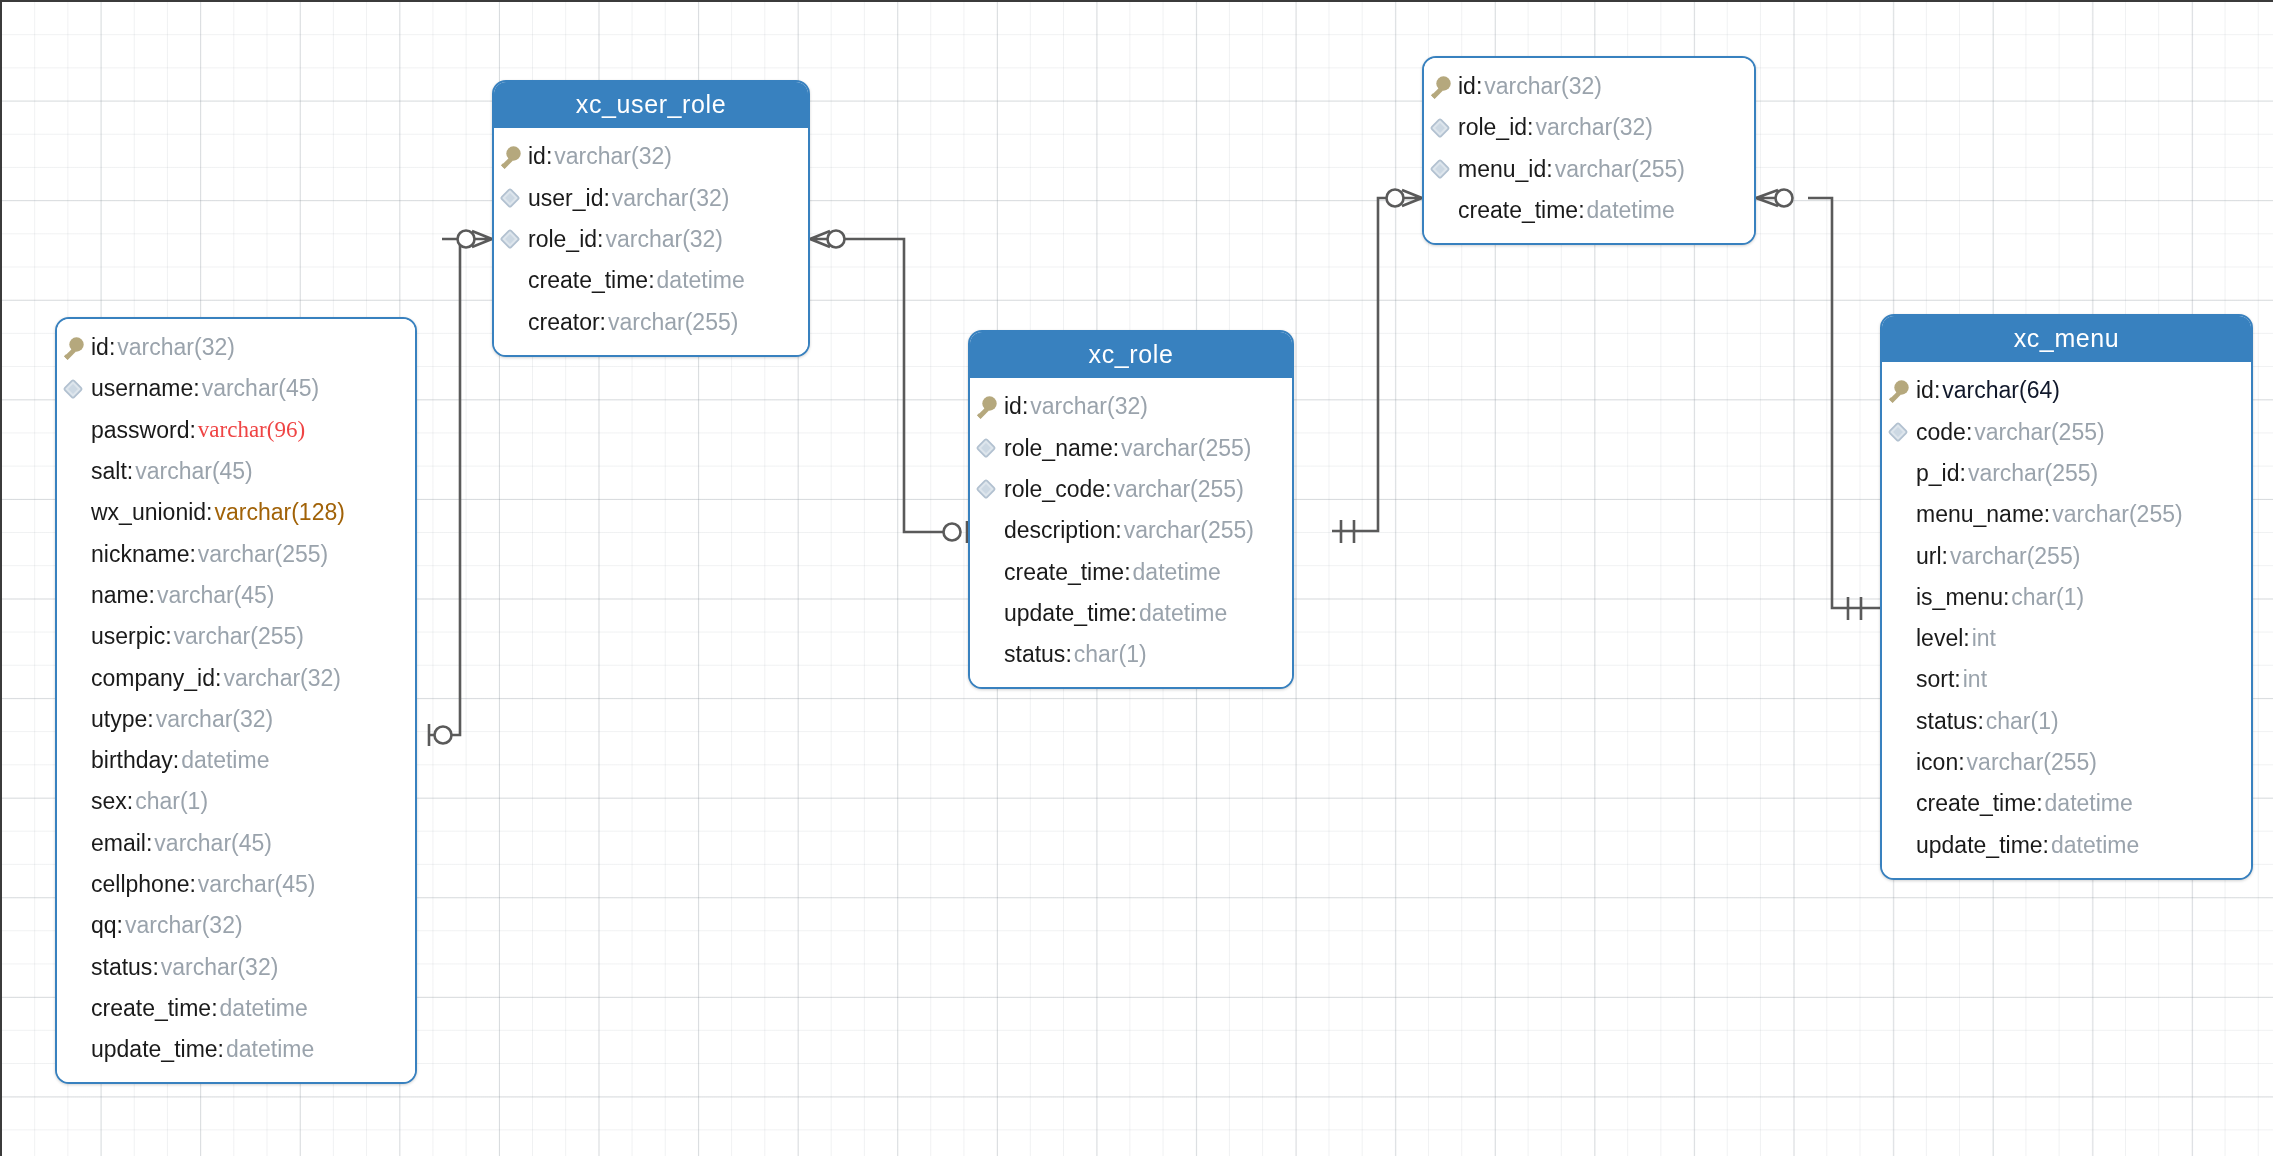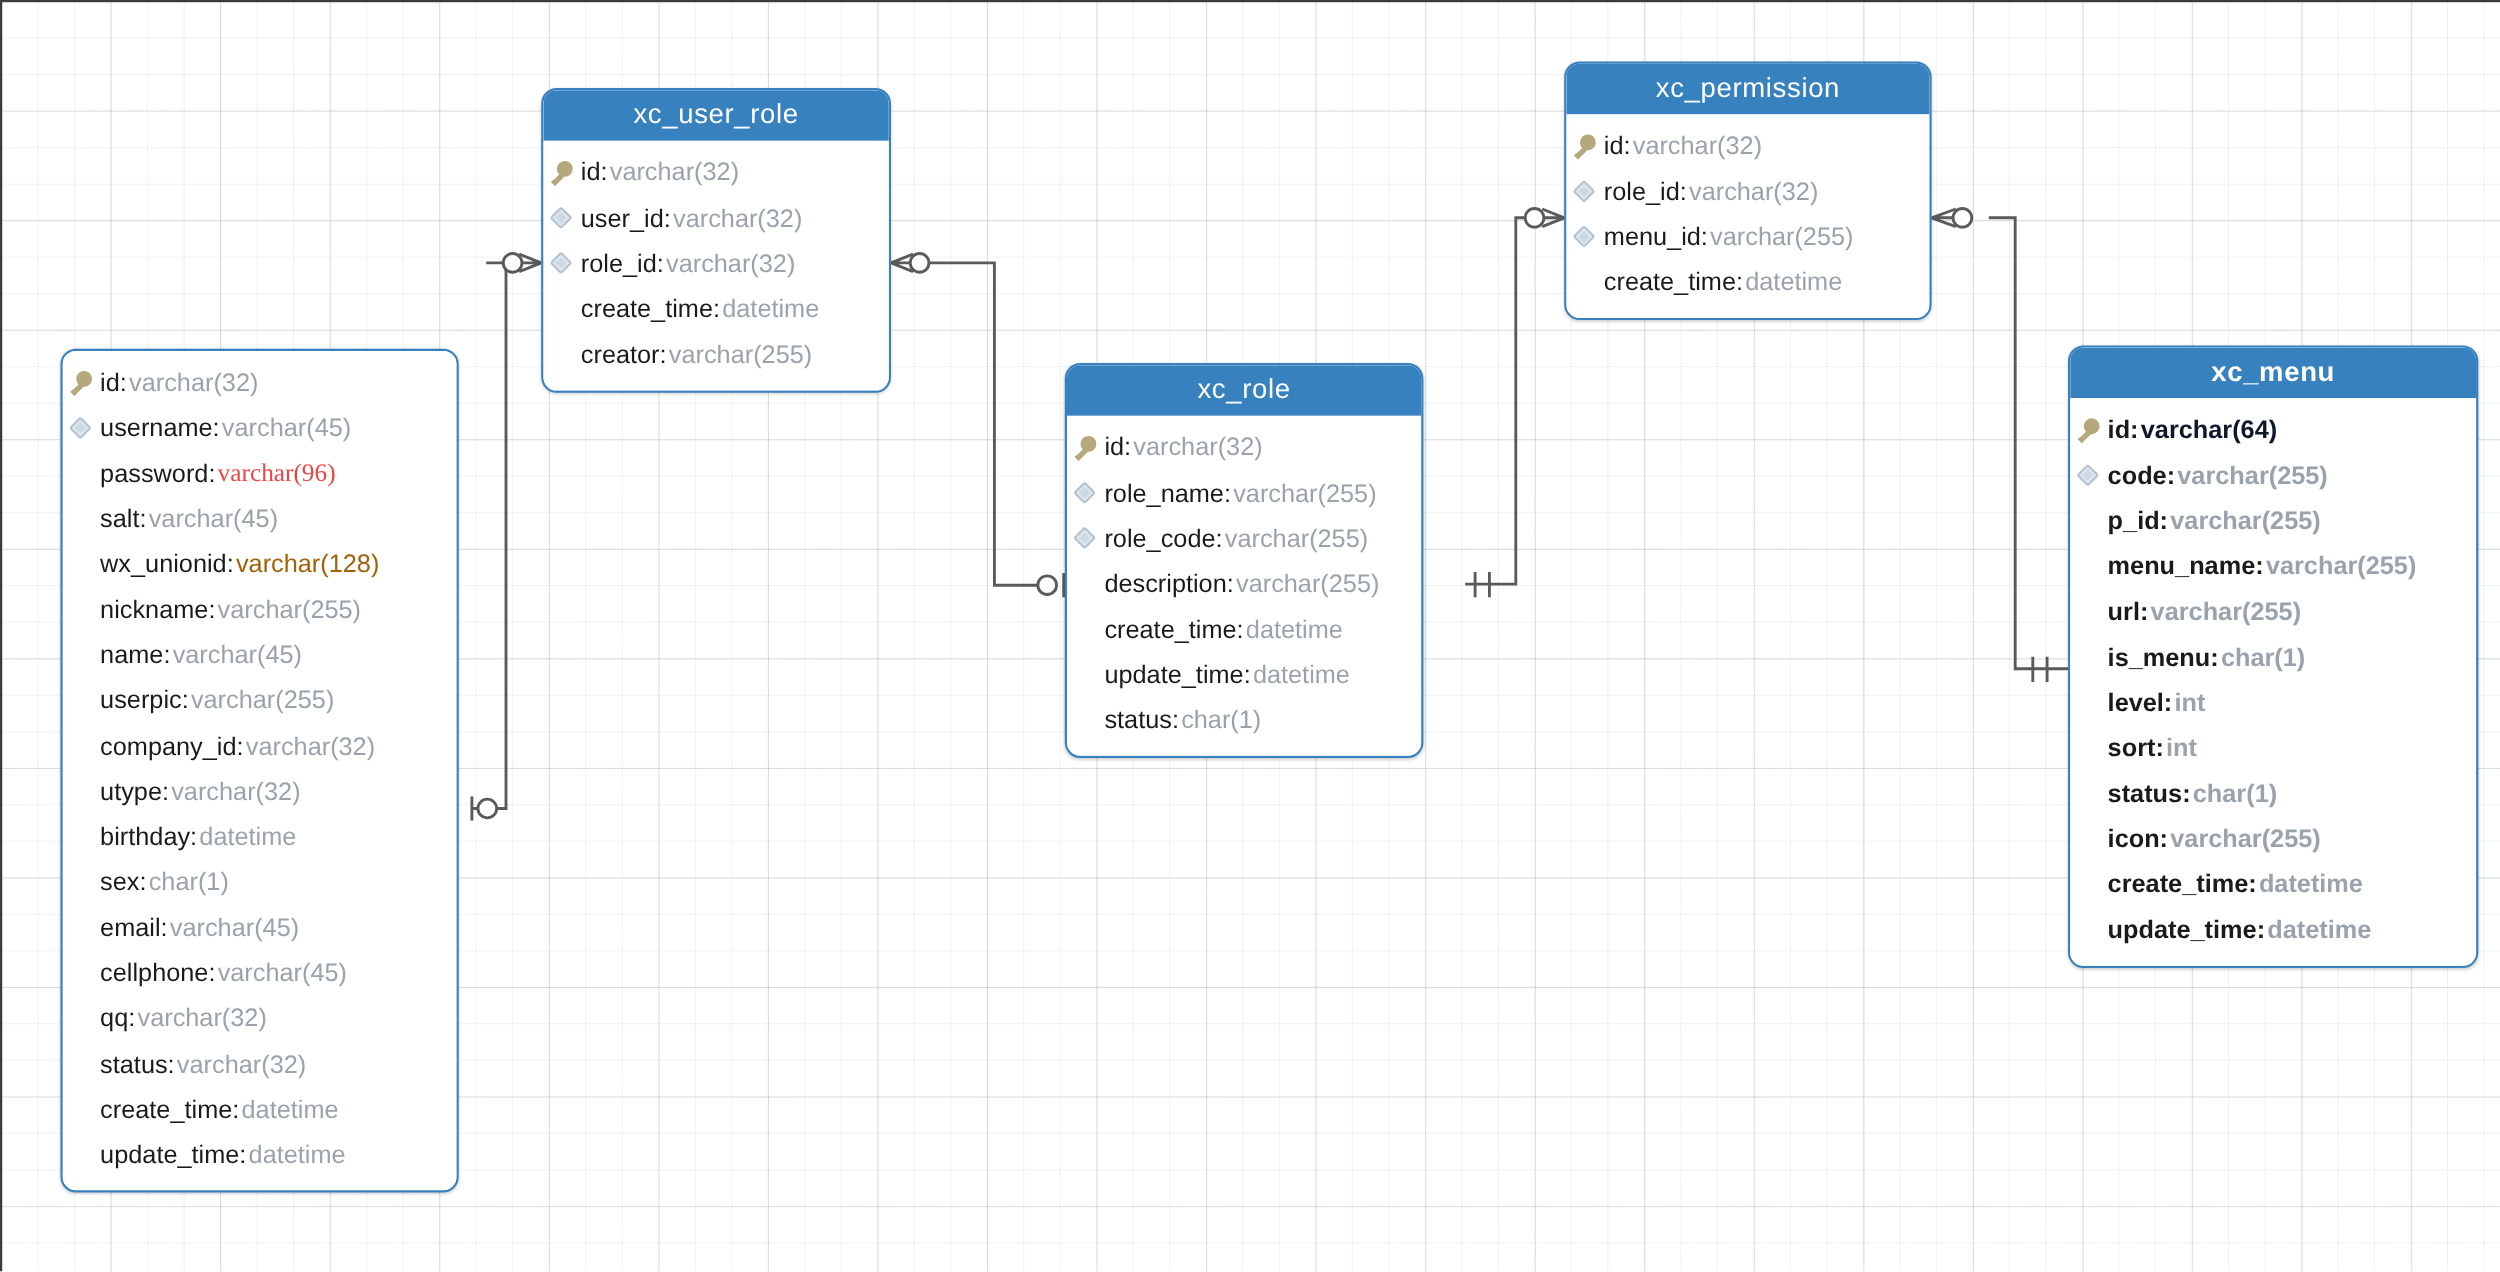--- a/index.html
+++ b/index.html
@@ -374,21 +374,20 @@
           </div>
           <div class="field">
             <span class="field-icon empty"></span>
             <span class="field-name">status</span>
             <span class="colon">:</span>
             <span class="field-type" style="color: rgb(154, 163, 172);">char(1)</span>
           </div>
         </div>
       </div>
       <div class="entity" style="left: 1420px; top: 54px; width: 334px; border-color: rgb(56, 129, 191);">
-        <div class="entity-header" style="background: rgb(56, 129, 191);">xc_permission</div>
         <div class="entity-body">
           <div class="field">
             <span class="field-icon">
               <svg width="26" height="26" viewBox="0 0 26 26">
                 <g fill="#b5a87d">
                   <circle cx="16.5" cy="9.5" r="7.2"></circle>
                   <path d="M12.6 13.2 L16.0 16.6 L7.6 25.0 L4.2 21.6 Z"></path>
                   <path d="M6.0 19.2 L9.4 22.6 L7.4 24.6 L4.0 21.2 Z"></path>
                 </g>
               </svg>
@@ -420,21 +419,21 @@
             <span class="field-type" style="color: rgb(154, 163, 172);">varchar(255)</span>
           </div>
           <div class="field">
             <span class="field-icon empty"></span>
             <span class="field-name">create_time</span>
             <span class="colon">:</span>
             <span class="field-type" style="color: rgb(154, 163, 172);">datetime</span>
           </div>
         </div>
       </div>
-      <div class="entity" style="left: 1878px; top: 312px; width: 373px; border-color: rgb(56, 129, 191); font-weight: bold;">
+      <div class="entity" style="left: 1878px; top: 312px; width: 373px; border-color: rgb(56, 129, 191);">
         <div class="entity-header" style="background: rgb(56, 129, 191);">xc_menu</div>
         <div class="entity-body">
           <div class="field">
             <span class="field-icon">
               <svg width="26" height="26" viewBox="0 0 26 26">
                 <g fill="#b5a87d">
                   <circle cx="16.5" cy="9.5" r="7.2"></circle>
                   <path d="M12.6 13.2 L16.0 16.6 L7.6 25.0 L4.2 21.6 Z"></path>
                   <path d="M6.0 19.2 L9.4 22.6 L7.4 24.6 L4.0 21.2 Z"></path>
                 </g>

